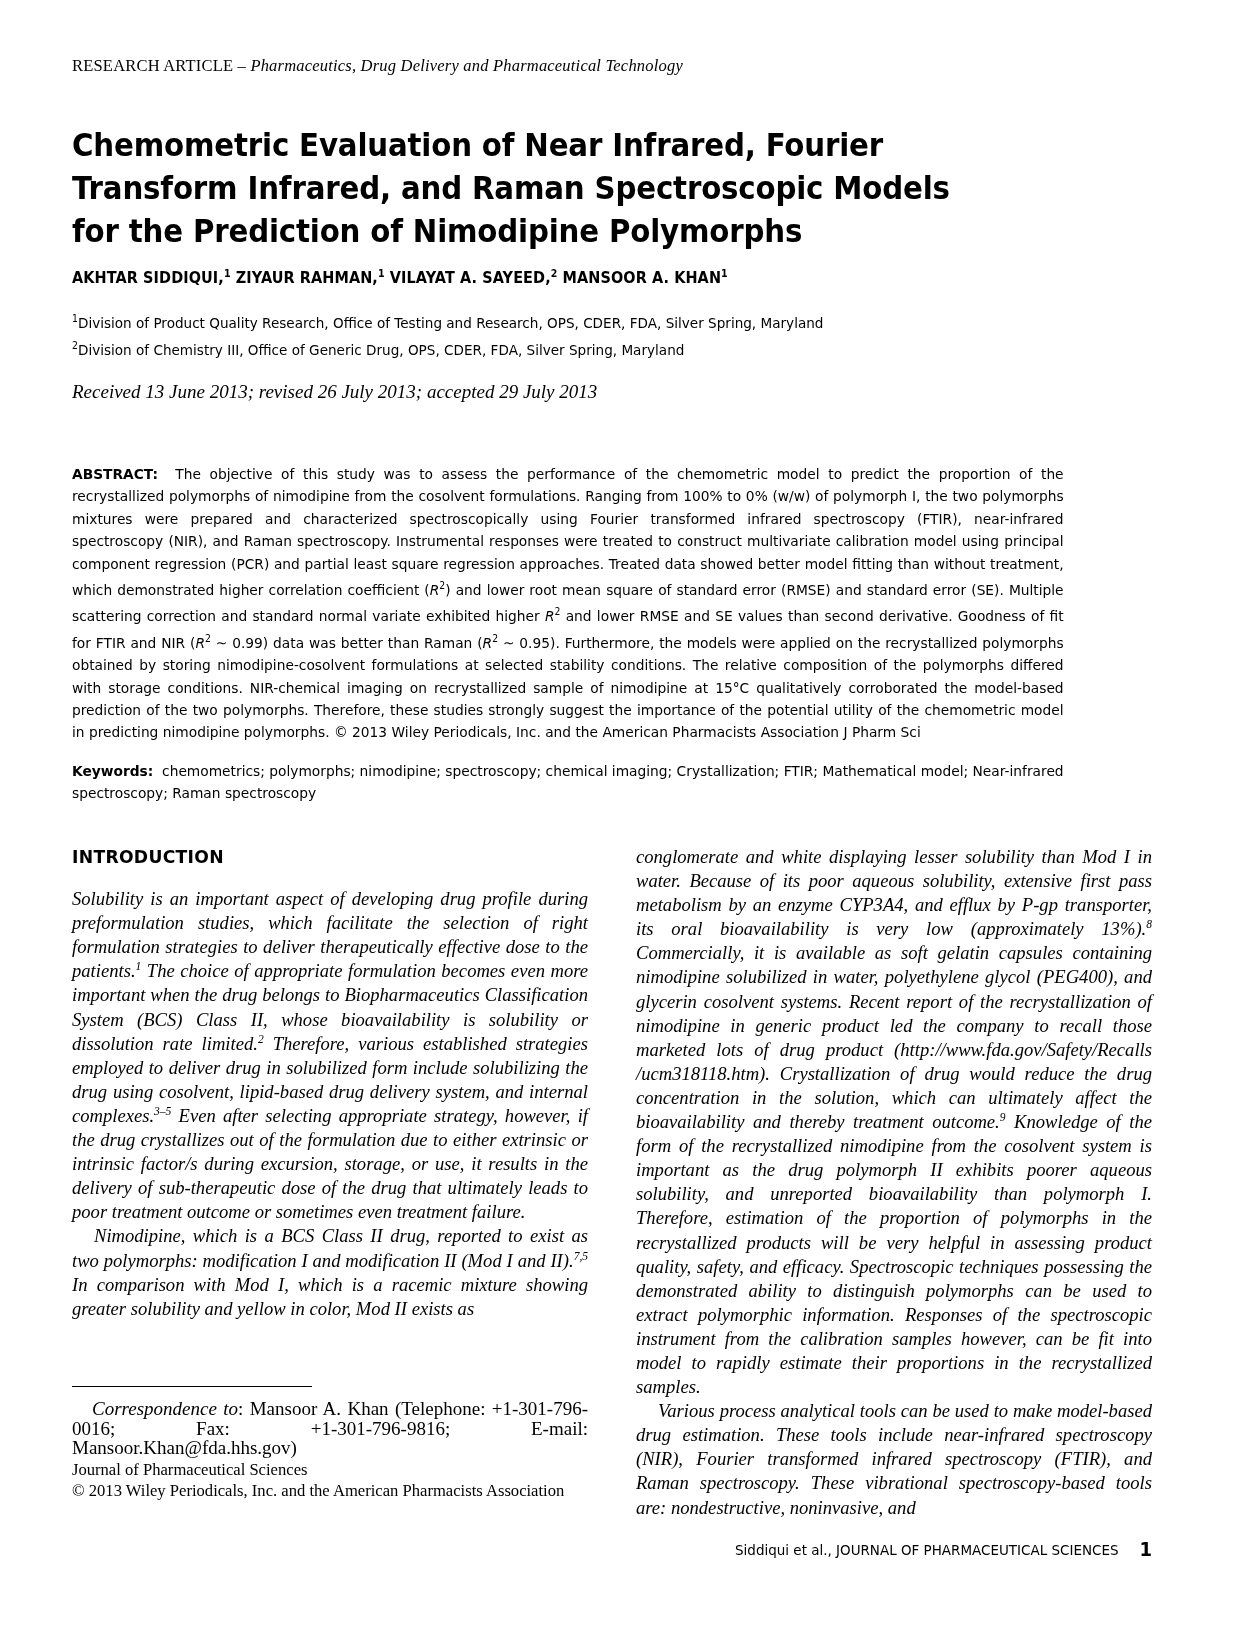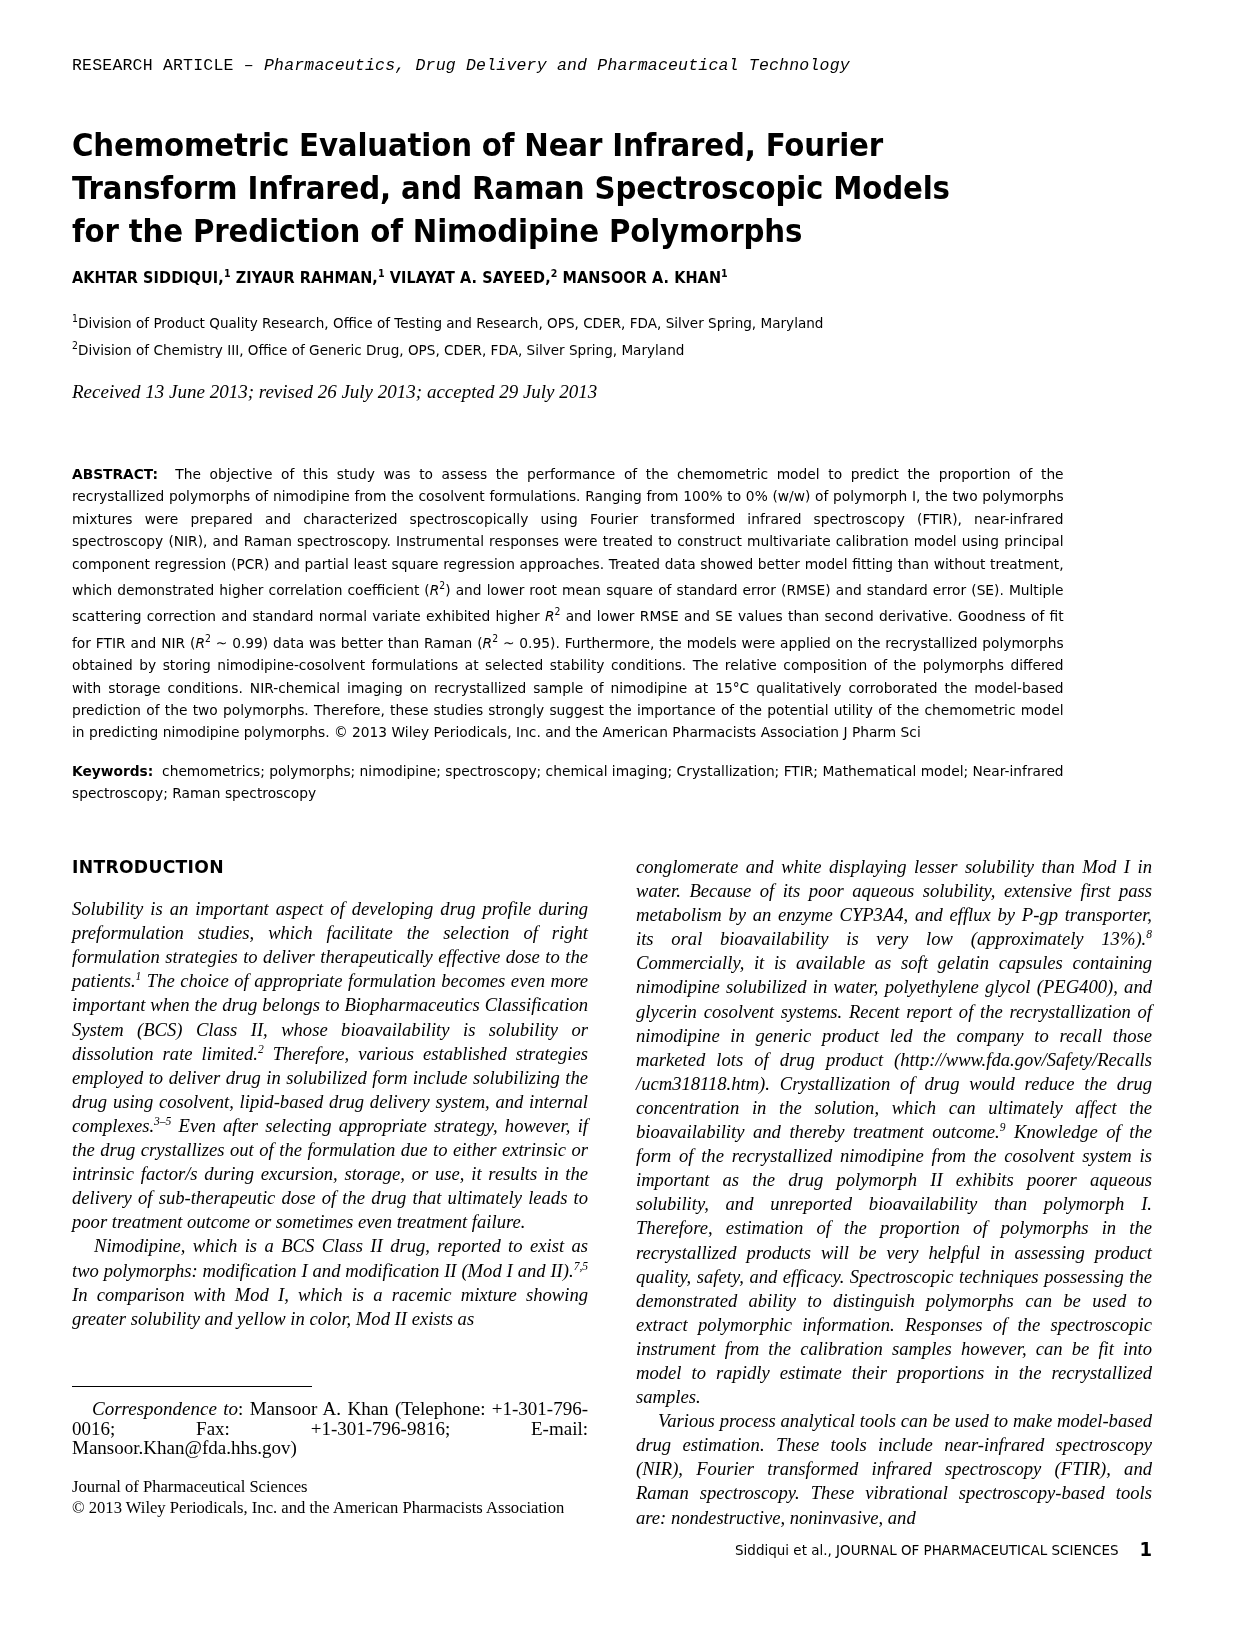--- a/index.html
+++ b/index.html
@@ -21,21 +21,21 @@
     top: 0;
     width: 1080px;
     height: 1632px;
   }
 
   
   .runhead {
     position: absolute;
     top: 56px;
     left: 0;
-    font-family: Liberation Mono, monospace;
+    font-family: Liberation Serif, serif;
     font-size: 16.5px;
     letter-spacing: 0.2px;
     white-space: nowrap;
   }
   .runhead .rh-label { font-variant: normal; }
   .runhead .rh-sub { font-style: italic; }
 
   
   .title {
     position: absolute;
@@ -122,21 +122,20 @@
 
   
   .col {
     position: absolute;
     top: 845px;
     width: 516px;
     font-family: "Liberation Serif", serif;
     font-size: 18.6px;
     line-height: 24.1px;
     text-align: justify;
-    margin-top: 10px;
   }
   .col-left  { left: 0px; }
   .col-right { left: 564px; }
 
   .sec-head {
     font-family: "DejaVu Sans", sans-serif;
     font-weight: bold;
     font-size: 17.2px;
     letter-spacing: 0.3px;
     margin: 0 0 18px 0;
@@ -166,21 +165,21 @@
   }
   .footnote p {
     margin: 0;
     font-size: 19px;
     line-height: 19.6px;
     text-align: justify;
   }
   .footnote p.ind { text-indent: 20px; }
   .footnote i { font-style: italic; }
   .footnote .journal {
-    margin-top: 18px;
+    margin-top: 1px;
     font-size: 16.6px;
     line-height: 21.5px;
     text-align: left;
   }
 
   
   .footer {
     position: absolute;
     left: 0;
     top: 1538px;

